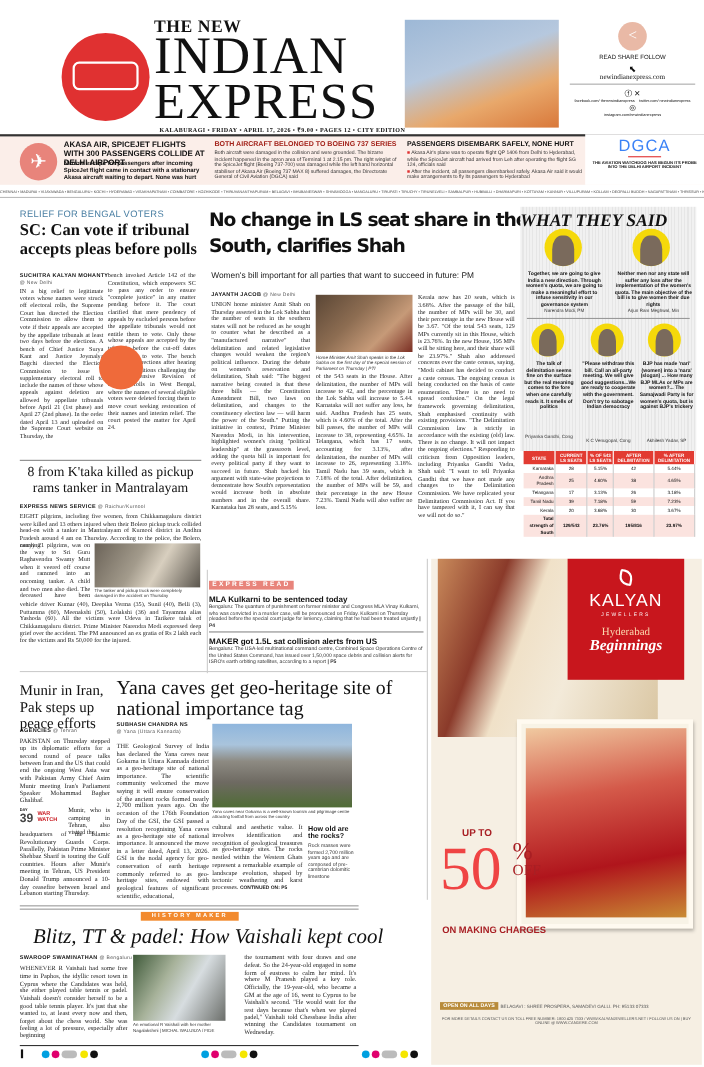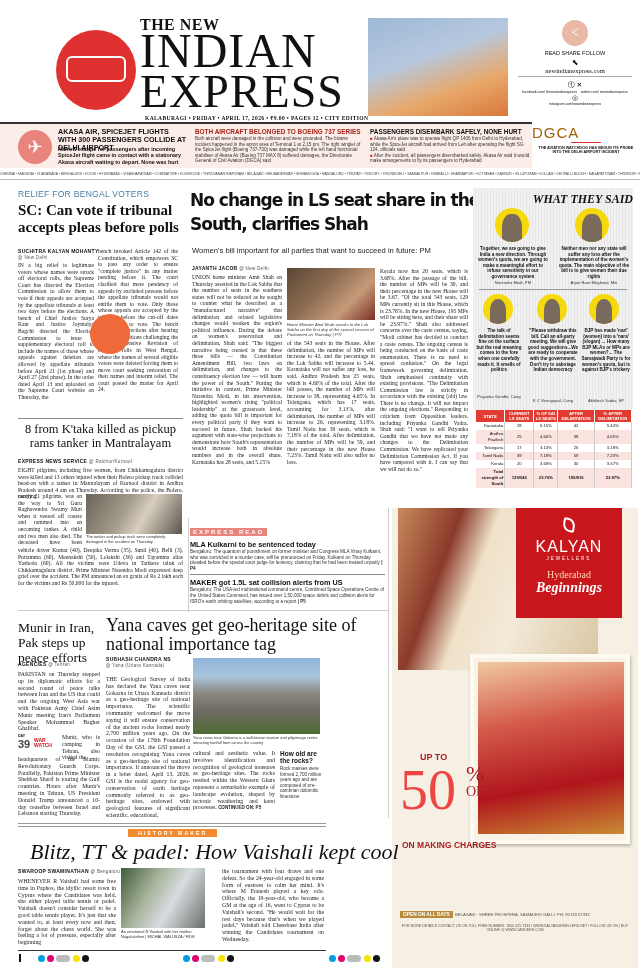--- a/index.html
+++ b/index.html
@@ -61,21 +61,21 @@
 #ad-frame{left:470px;top:654px;width:160px;height:190px;background:#f8f3e6;border:4px solid #fffaf0;box-shadow:1px 2px 3px rgba(0,0,0,.25)}
 #ad-frame-photo{left:478px;top:662px;width:146px;height:172px;background:linear-gradient(170deg,#f0c9a0 0%,#d45a4a 35%,#b0151c 70%,#c98b34 100%)}
 #ad-upto{left:420px;top:752px;font-family:"Liberation Sans",sans-serif;font-weight:bold;font-size:9px;color:#a81f24}
 #ad-50{left:400px;top:762px;font-family:"Liberation Serif",serif;font-size:56px;line-height:56px;color:#ef4444}
 #ad-pct{left:466px;top:764px;font-family:"Liberation Serif",serif;font-size:22px;color:#a81f24;line-height:20px}
 #ad-off{left:466px;top:784px;font-family:"Liberation Serif",serif;font-size:14px;color:#a81f24}
 #ad-charges{left:402px;top:840px;font-family:"Liberation Sans",sans-serif;font-weight:bold;font-size:8.5px;color:#a81f24}
 #ad-open{left:400px;top:911px;background:#b88b3a;color:#fff;font-family:"Liberation Sans",sans-serif;font-weight:bold;font-size:4.8px;padding:1px 3px}
 
 #hm-tag{left:128px;top:829px;background:#f28a2e;color:#fff;font-family:"Liberation Sans",sans-serif;font-weight:bold;font-size:5.2px;letter-spacing:2px;padding:1px 10px}
-#hl-vaishali{left:30px;top:840px;font-style:italic;font-size:22px;line-height:24px}
+#hl-vaishali{left:30px;top:840px;font-style:italic;font-size:19px;line-height:24px}
 #vaishali-photo{left:121px;top:868px;width:84px;height:60px;background:linear-gradient(120deg,#3f5a3a,#a7b29a 35%,#d7dde0 60%,#6b6e6a)}
 .regmark{position:absolute;top:955px;width:7px;height:7px;border-radius:50%}
 </style>
 </head>
 <body>
 
 <div class="abs" id="logo-circle"></div>
 <div class="abs" id="logo-emblem"></div>
 <div class="abs serif" id="title-the">THE NEW</div>
 <div class="abs serif" id="title-indian">INDIAN</div>
@@ -102,21 +102,21 @@
 <div class="abs tk-h" style="left:58px;top:128px;width:130px">AKASA AIR, SPICEJET FLIGHTS WITH 300 PASSENGERS COLLIDE AT DELHI AIRPORT</div>
 <div class="abs tk-s" style="left:58px;top:146px;width:130px">Narrow escape for passengers after incoming SpiceJet flight came in contact with a stationary Akasa aircraft waiting to depart. None was hurt</div>
 <div class="abs tk-h" style="left:195px;top:128px;width:170px;font-size:6.4px;color:#a3231b">BOTH AIRCRAFT BELONGED TO BOEING 737 SERIES</div>
 <div class="abs tk-b" style="left:195px;top:136px;width:168px">Both aircraft were damaged in the collision and were grounded. The bizarre incident happened in the apron area of Terminal 1 at 2.15 pm. The right winglet of the SpiceJet flight (Boeing 737-700) was damaged while the left hand horizontal stabiliser of Akasa Air (Boeing 737 MAX 8) suffered damages, the Directorate General of Civil Aviation (DGCA) said</div>
 <div class="abs tk-h" style="left:370px;top:128px;width:160px;font-size:6.4px">PASSENGERS DISEMBARK SAFELY, NONE HURT</div>
 <div class="abs tk-b" style="left:370px;top:136px;width:160px">
   <div><span style="color:#e03131">■ </span><span>Akasa Air's plane was to operate flight QP 1406 from Delhi to Hyderabad, while the SpiceJet aircraft had arrived from Leh after operating the flight SG 124, officials said</span></div>
   <div><span style="color:#e03131">■ </span><span>After the incident, all passengers disembarked safely. Akasa Air said it would make arrangements to fly its passengers to Hyderabad</span></div>
 </div>
 <div class="abs" id="dgca">
-  <div class="sans" style="font-size:15px;color:#a16207;margin-top:2px;letter-spacing:1px">DGCA</div>
+  <div class="sans" style="text-align:center;font-size:15px;color:#3b82f6;margin-top:2px;letter-spacing:1px">DGCA</div>
   <div style="width:30px;height:1px;background:#e03131;margin:1px auto"></div>
   <div class="sans" style="font-size:3.8px;font-weight:bold;text-align:center;padding:2px 4px">THE AVIATION WATCHDOG HAS BEGUN ITS PROBE INTO THE DELHI AIRPORT INCIDENT</div>
 </div>
 <div class="abs" id="cities">CHENNAI • MADURAI • VIJAYAWADA • BENGALURU • KOCHI • HYDERABAD • VISAKHAPATNAM • COIMBATORE • KOZHIKODE • THIRUVANANTHAPURAM • BELAGAVI • BHUBANESWAR • SHIVAMOGGA • MANGALURU • TIRUPATI • TIRUCHY • TIRUNELVELI • SAMBALPUR • HUBBALLI • DHARMAPURI • KOTTAYAM • KANNUR • VILLUPURAM • KOLLAM • DEOPALLI BUDDH • NAGAPATTINAM • THRISSUR • KALABURAGI</div>
 <div class="abs rule" style="left:0;top:179px;width:640px;height:1px;background:#bbb"></div>
 
 <div class="abs kicker" style="left:18px;top:189px">RELIEF FOR BENGAL VOTERS</div>
 <div class="abs serif" id="hl-sc">SC: Can vote if tribunal accepts pleas before polls</div>
 <div class="abs byline" style="left:18px;top:248px"><span style="font-weight:bold;font-size:5px;color:#111">SUCHITRA KALYAN MOHANTY</span><br><span>@ New Delhi</span></div>
 <div class="abs body-text" style="left:18px;top:262px;width:76px;height:150px;overflow:hidden">IN a big relief to legitimate voters whose names were struck off electoral rolls, the Supreme Court has directed the Election Commission to allow them to vote if their appeals are accepted by the appellate tribunals at least two days before the elections. A bench of Chief Justice Surya Kant and Justice Joymalya Bagchi directed the Election Commission to issue a supplementary electoral roll to include the names of those whose appeals against deletion are allowed by appellate tribunals before April 21 (1st phase) and April 27 (2nd phase). In the order dated April 13 and uploaded on the Supreme Court website on Thursday, the</div>
@@ -126,21 +126,21 @@
 <div class="abs" id="hl-main">No change in LS seat share in the South, clarifies Shah</div>
 <div class="abs" id="deck">Women's bill important for all parties that want to succeed in future: PM</div>
 <div class="abs byline" style="left:192px;top:265px"><span style="font-weight:bold;font-size:5px;color:#111">JAYANTH JACOB</span> <span>@ New Delhi</span></div>
 <div class="abs body-text" style="left:192px;top:274px;width:90px;height:240px;overflow:hidden">UNION home minister Amit Shah on Thursday asserted in the Lok Sabha that the number of seats in the southern states will not be reduced as he sought to counter what he described as a "manufactured narrative" that delimitation and related legislative changes would weaken the region's political influence. During the debate on women's reservation and delimitation, Shah said: "The biggest narrative being created is that these three bills — the Constitution Amendment Bill, two laws on delimitation, and changes to the constituency election law — will harm the power of the South." Putting the initiative in context, Prime Minister Narendra Modi, in his intervention, highlighted women's rising "political leadership" at the grassroots level, adding the quota bill is important for every political party if they want to succeed in future. Shah backed his argument with state-wise projections to demonstrate how South's representation would increase both in absolute numbers and in the overall share. Karnataka has 28 seats, and 5.15%</div>
 <div class="abs" id="shah-photo"></div>
 <div class="abs small-sans" style="left:287px;top:322px;width:88px;font-style:italic;font-size:4.2px;line-height:5px">Home Minister Amit Shah speaks in the Lok Sabha on the first day of the special session of Parliament on Thursday | PTI</div>
 <div class="abs body-text" style="left:287px;top:340px;width:88px;height:174px;overflow:hidden">of the 543 seats in the House. After delimitation, the number of MPs will increase to 42, and the percentage in the Lok Sabha will increase to 5.44. Karnataka will not suffer any loss, he said. Andhra Pradesh has 25 seats, which is 4.60% of the total. After the bill passes, the number of MPs will increase to 38, representing 4.65%. In Telangana, which has 17 seats, accounting for 3.13%, after delimitation, the number of MPs will increase to 26, representing 3.18%. Tamil Nadu has 39 seats, which is 7.18% of the total. After delimitation, the number of MPs will be 59, and their percentage in the new House 7.23%. Tamil Nadu will also suffer no loss.</div>
 <div class="abs body-text" style="left:380px;top:268px;width:88px;height:246px;overflow:hidden">Kerala now has 20 seats, which is 3.68%. After the passage of the bill, the number of MPs will be 30, and their percentage in the new House will be 3.67. "Of the total 543 seats, 129 MPs currently sit in this House, which is 23.76%. In the new House, 195 MPs will be sitting here, and their share will be 23.97%." Shah also addressed concerns over the caste census, saying, "Modi cabinet has decided to conduct a caste census. The ongoing census is being conducted on the basis of caste enumeration. There is no need to spread confusion." On the legal framework governing delimitation, Shah emphasised continuity with existing provisions. "The Delimitation Commission law is strictly in accordance with the existing (old) law. There is no change. It will not impact the ongoing elections." Responding to criticism from Opposition leaders, including Priyanka Gandhi Vadra, Shah said: "I want to tell Priyanka Gandhi that we have not made any changes to the Delimitation Commission. We have replicated your Delimitation Commission Act. If you have tampered with it, I can say that we will not do so."</div>
 
 <div class="abs" id="wts">
-  <div class="serif" style="position:absolute;left:0;top:4px;width:160px;text-align:right;font-weight:bold;font-style:italic;font-size:12px">WHAT THEY SAID</div>
+  <div class="serif" style="position:absolute;left:0;top:4px;width:160px;text-align:left;font-weight:bold;font-style:italic;font-size:16px">WHAT THEY SAID</div>
   <div class="face" style="left:22px;top:20px;width:34px;height:34px"></div>
   <div class="face" style="left:102px;top:20px;width:34px;height:34px"></div>
   <div class="quote" style="left:4px;top:58px;width:72px">Together, we are going to give India a new direction. Through women's quota, we are going to make a meaningful effort to infuse sensitivity in our governance system</div>
   <div class="qattr" style="left:4px;top:92px;width:72px">Narendra Modi, PM</div>
   <div class="quote" style="left:84px;top:58px;width:74px">Neither men nor any state will suffer any loss after the implementation of the women's quota. The main objective of the bill is to give women their due rights</div>
   <div class="qattr" style="left:84px;top:92px;width:74px">Arjun Ram Meghwal, Min</div>
   <div style="position:absolute;left:6px;top:101px;width:148px;height:1px;background:#999"></div>
   <div class="face" style="left:10px;top:106px;width:30px;height:30px"></div>
   <div class="face" style="left:64px;top:106px;width:30px;height:30px"></div>
   <div class="face" style="left:116px;top:106px;width:30px;height:30px"></div>

